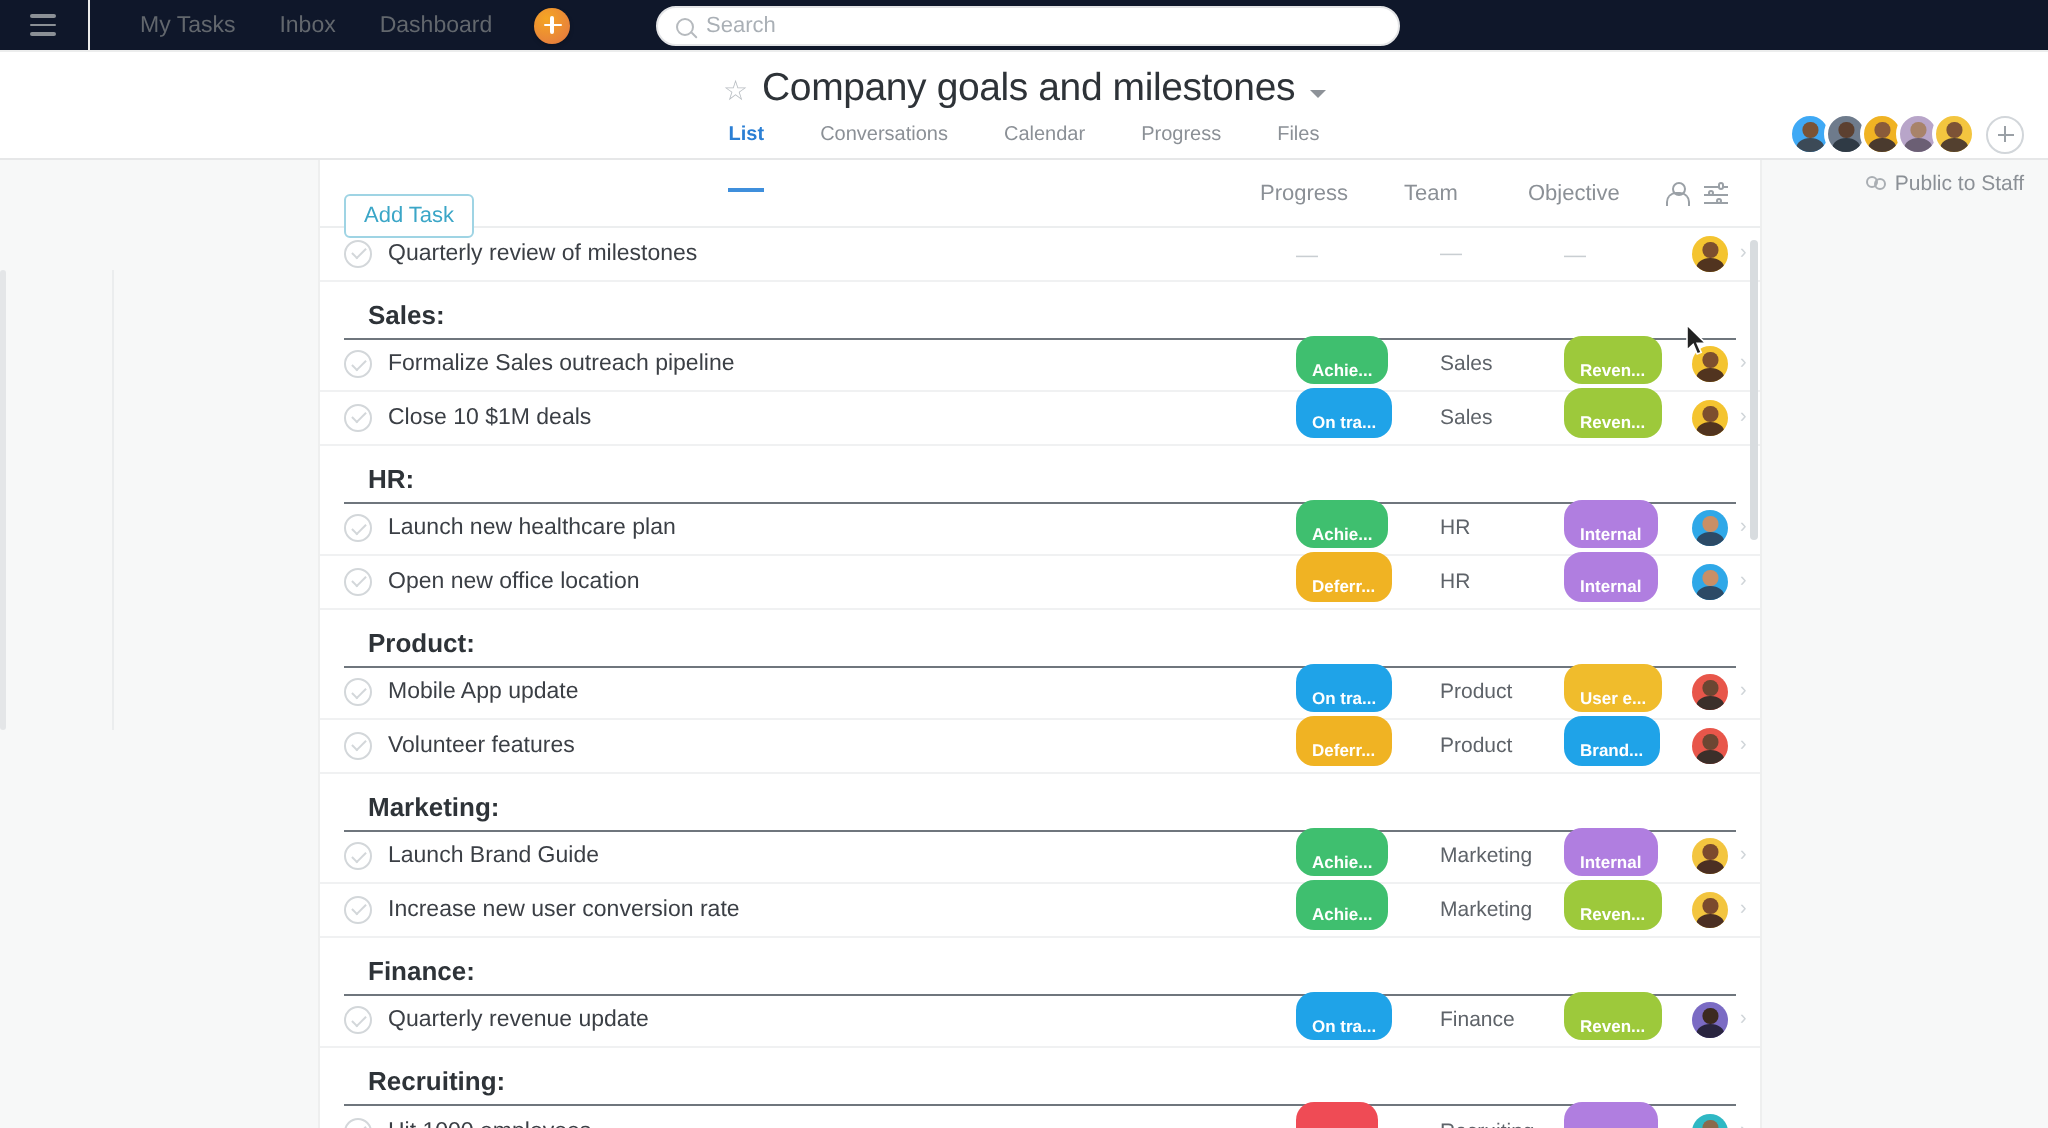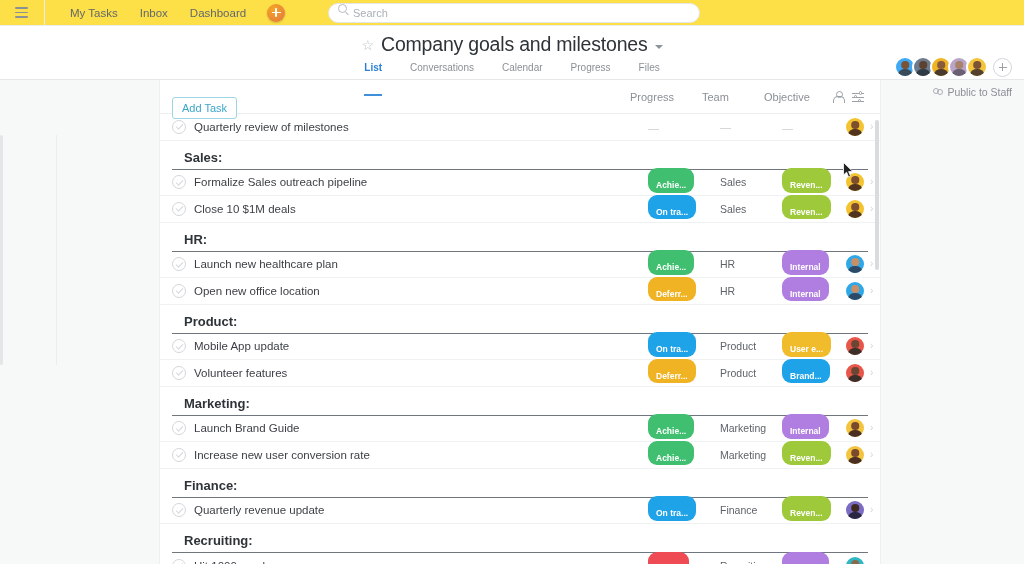--- a/index.html
+++ b/index.html
@@ -9,21 +9,21 @@
     font-family: "Liberation Sans", sans-serif;
     background: #f5f6f7;
     color: #3b3f45;
     -webkit-font-smoothing: antialiased;
   }
 
   
   .topbar {
     position: relative;
     height: 26px;
-    background: #fde047;
+    background: #0f172a;
     border-bottom: 1px solid #eceded;
     display: flex;
     align-items: center;
     padding: 0 10px;
     z-index: 40;
   }
   .hamburger {
     width: 22px; height: 26px;
     display: flex; flex-direction: column;
     justify-content: center; align-items: center;
@@ -47,21 +47,21 @@
     content:""; position:absolute; background:#fff; border-radius:1px;
   }
   .plusbtn:before { left:4.5px; top:8.2px; width:9px; height:1.6px; }
   .plusbtn:after  { top:4.5px; left:8.2px; width:1.6px; height:9px; }
 
   .searchwrap {
     position: absolute; left: 328px; top: 3px;
     width: 372px; height: 20px;
     border: 1px solid #e4e5e7; border-radius: 10px;
     background: #fff;
-    display: flex; 
+    display: flex; align-items: center;
     padding: 0 9px;
   }
   .searchwrap .mag {
     width: 9px; height: 9px; border: 1.2px solid #b6babe;
     border-radius: 50%; position: relative; flex: none; margin-right: 6px;
   }
   .searchwrap .mag:after {
     content:""; position:absolute; right:-3px; bottom:-2px;
     width: 4px; height: 1.2px; background:#b6babe;
     transform: rotate(45deg); border-radius:1px;

